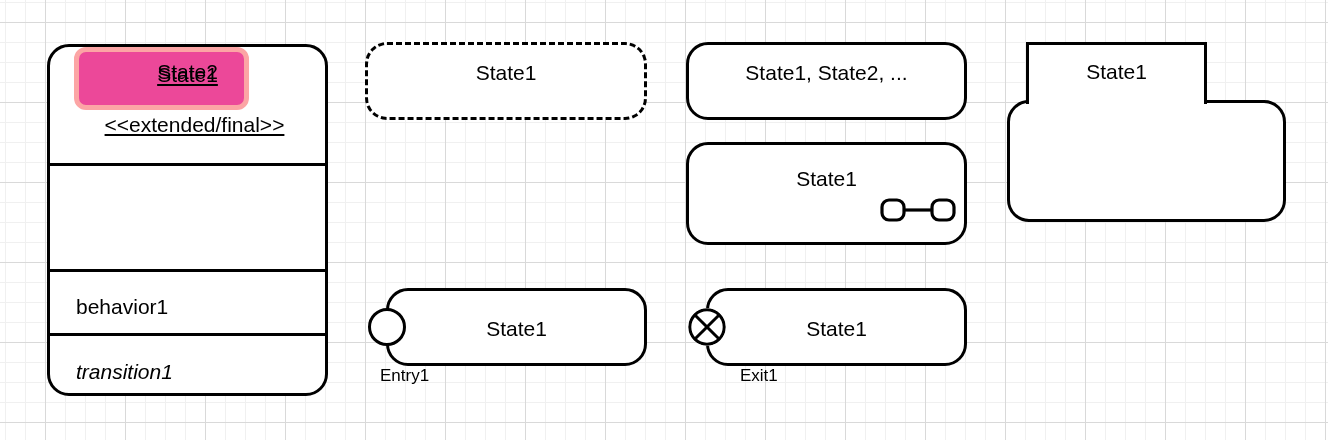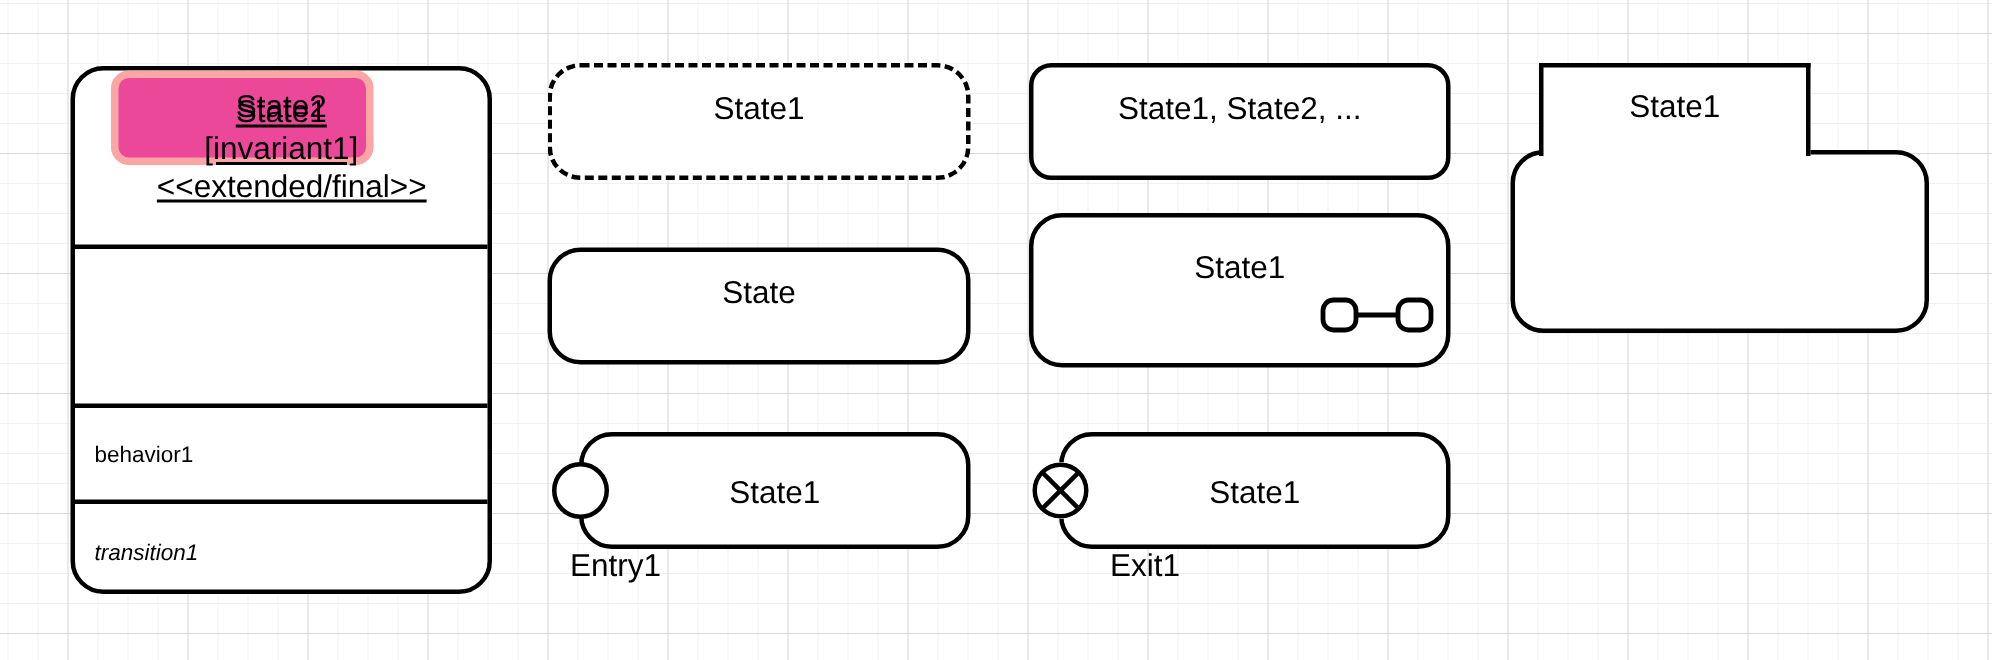--- a/index.html
+++ b/index.html
@@ -81,50 +81,50 @@
     left: 57px;
     top: 142px;
     width: 165px;
     height: 53px;
     border: 5px solid #fca5a5;
     border-radius: 12px;
     background: #ec4899;
   }
   .compartment-text {
     position: absolute;
-    left: 13px;
-    font-size: 15px;
+    left: 26px;
+    font-size: 21px;
     color: #000000;
     white-space: nowrap;
   }
 
   
   #state-dashed  { left: 365px; top: 42px;  width: 282px; height: 78px; }
   #state-plain   { left: 365px; top: 165px; width: 282px; height: 78px; }
   #state-entry   { left: 386px; top: 288px; width: 261px; height: 78px; }
   #state-exit    { left: 706px; top: 288px; width: 261px; height: 78px; }
 
   
-  #state-list       { left: 686px; top: 42px;  width: 281px; height: 78px; border-radius: 15px; }
+  #state-list       { left: 686px; top: 42px;  width: 281px; height: 78px; }
   #state-submachine { left: 686px; top: 142px; width: 281px; height: 103px; }
 
   .pseudo-point {
     position: absolute;
     width: 38px;
     height: 38px;
     border: 3px solid #000000;
     border-radius: 50%;
     background: #ffffff;
     box-sizing: border-box;
   }
   #entry-point { left: 368px; top: 308px; }
   #exit-point  { left: 688px; top: 308px; }
   .pseudo-label {
     position: absolute;
-    font-size: 21px;
+    font-size: 17px;
     color: #000000;
     white-space: nowrap;
   }
   #entry-label { left: 380px; top: 366px; }
   #exit-label  { left: 708px; top: 366px; margin-left: 32px; }
 
   
   #submachine-icon {
     position: absolute;
     left: 880px;
@@ -160,43 +160,39 @@
   }
 </style>
 </head>
 <body>
 
 <div id="canvas">
 
   <div class="shape state-box" id="composite-state">
 
     <div class="label center u" id="composite-header">State1</div>
-    <div class="label center u" style="top:41px;">[invariant1]</div>
     <div class="label center u" style="top:66px;margin-left:14px;">&lt;&lt;extended/final&gt;&gt;</div>
 
     <div class="divider" style="top:116px;"></div>
 
     <div id="nested-state2">
       <div class="label center" style="top:13px;">State2</div>
     </div>
 
     <div class="divider" style="top:222px;"></div>
     <div class="compartment-text" style="top:248px;">behavior1</div>
 
     <div class="divider" style="top:286px;"></div>
     <div class="compartment-text" style="top:313px;font-style:italic;">transition1</div>
   </div>
 
   <div class="shape state-box dashed" id="state-dashed">
     <div class="label center" style="top:16px;">State1</div>
   </div>
 
-  <div class="shape state-box" id="state-plain">
-    <div class="label center" style="top:16px;">State</div>
-  </div>
 
   <div class="shape state-box" id="state-entry">
     <div class="label center" style="top:26px;">State1</div>
   </div>
   <div class="pseudo-point" id="entry-point"></div>
   <div class="pseudo-label" id="entry-label">Entry1</div>
 
   <div class="shape state-box" id="state-list">
     <div class="label center" style="top:16px;">State1, State2, ...</div>
   </div>

